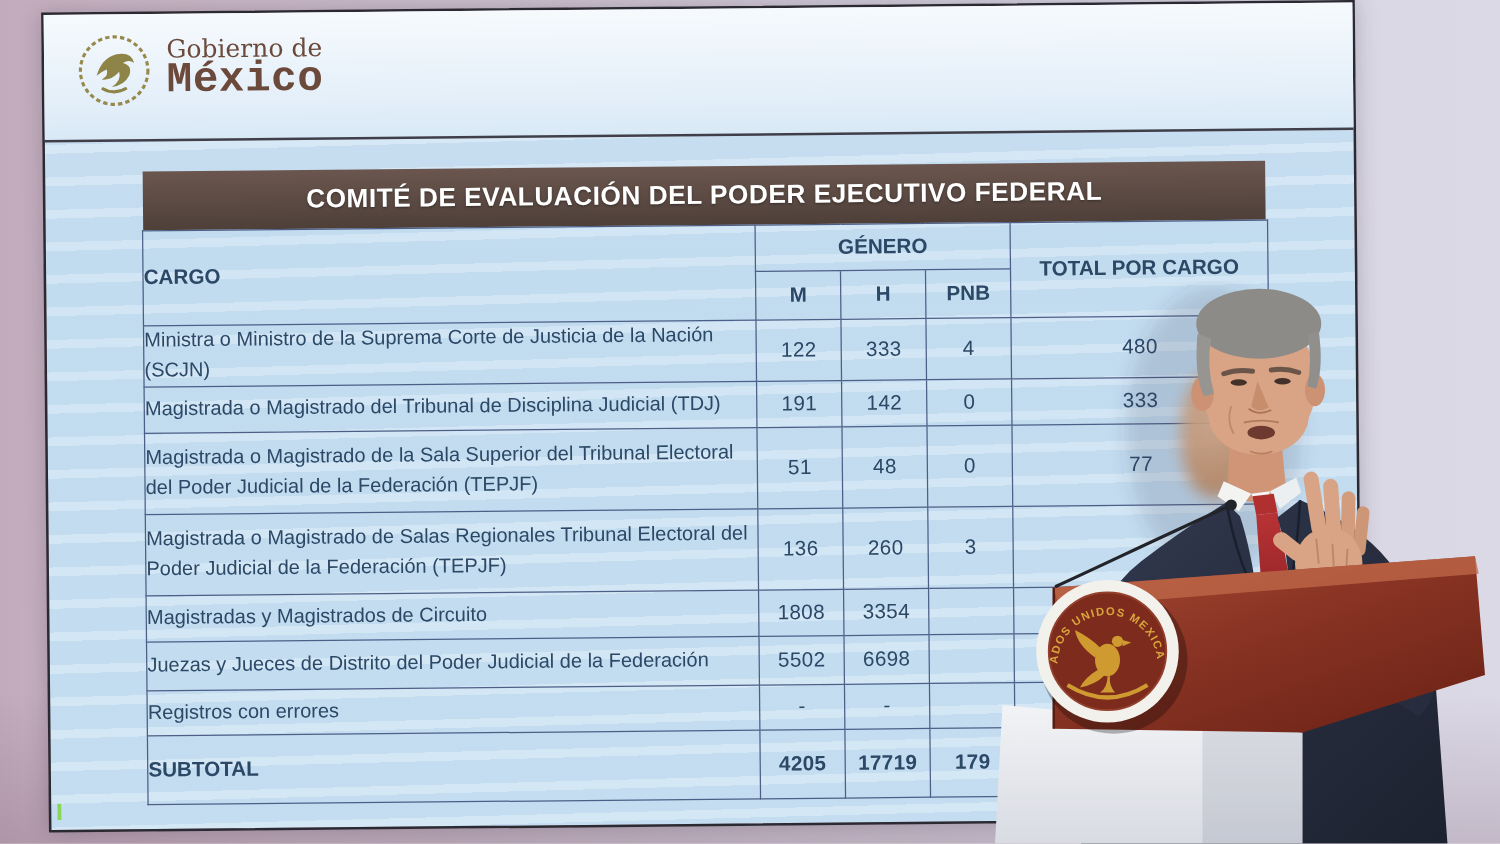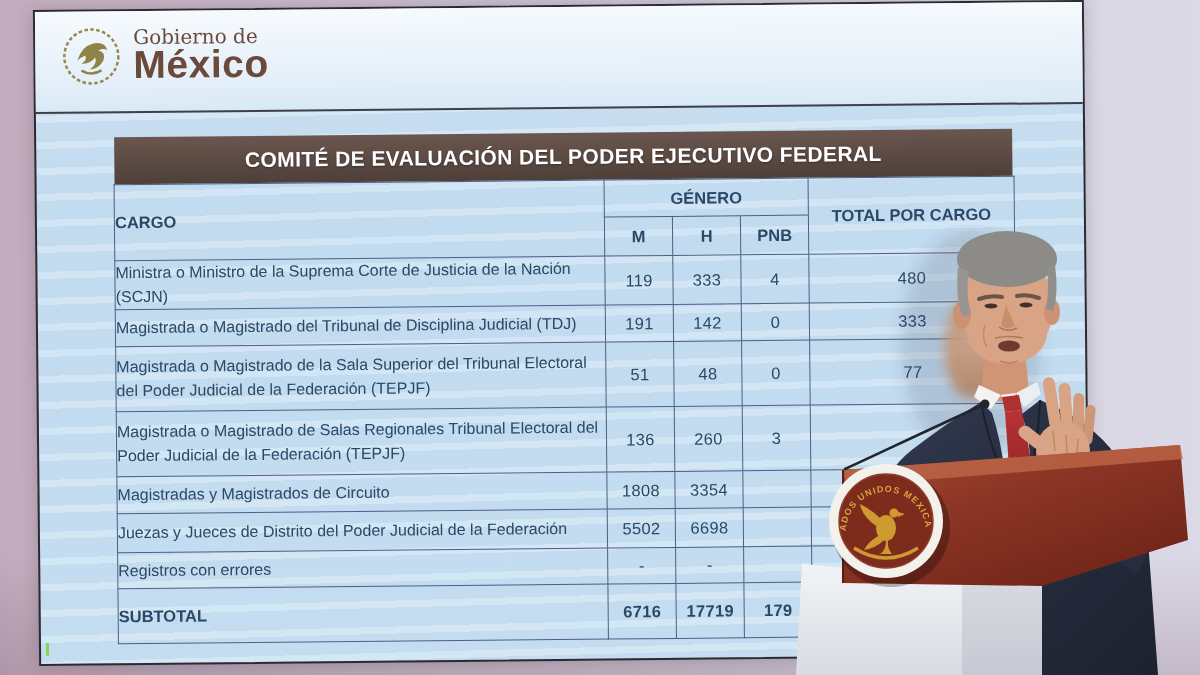--- a/index.html
+++ b/index.html
@@ -22,21 +22,21 @@
   }
   .screen-band{
     position:absolute;left:0;top:0;right:0;height:100px;
     background:linear-gradient(180deg,#f6fafd 0%,#e4eff9 70%,#d8e9f6 100%);
     border-bottom:2px solid #403f49;
   }
   
   .logo{position:absolute;left:24px;top:13px;display:flex;align-items:center;gap:10px;}
   .logo-text{color:#6b4a3c;line-height:1.02;}
   .logo-text .l1{font-family:"DejaVu Serif","Liberation Serif",serif;font-size:20px;}
-  .logo-text .l2{font-family:Liberation Sans, sans-serif;font-size:39px;font-weight:bold;letter-spacing:.5px;margin-top:-2px;}
+  .logo-text .l2{font-family:Liberation Mono, monospace;font-size:34px;font-weight:bold;letter-spacing:.5px;margin-top:-2px;}
   
   .title-bar{
     position:absolute;left:78px;top:126px;width:898px;height:47px;
     background:linear-gradient(180deg,#6a564e 0%,#5b4a43 55%,#4e3f39 100%);
     color:#ffffff;font-size:21px;font-weight:800;letter-spacing:.4px;
     text-align:center;line-height:47px;text-shadow:0 1px 2px rgba(0,0,0,.35);
     white-space:nowrap;
   }
   
   table.eval{
@@ -111,21 +111,21 @@
       </tr>
       <tr class="hr2">
         <th>M</th>
         <th>H</th>
         <th>PNB</th>
       </tr>
     </thead>
     <tbody>
       <tr>
         <td class="cargo">Ministra o Ministro de la Suprema Corte de Justicia de la Nación (SCJN)</td>
-        <td class="num">119</td>
+        <td class="num">122</td>
         <td class="num">333</td>
         <td class="num">4</td>
         <td class="num">480</td>
       </tr>
       <tr>
         <td class="cargo">Magistrada o Magistrado del Tribunal de Disciplina Judicial (TDJ)</td>
         <td class="num">191</td>
         <td class="num">142</td>
         <td class="num">0</td>
         <td class="num">333</td>
@@ -160,21 +160,21 @@
       </tr>
       <tr>
         <td class="cargo">Registros con errores</td>
         <td class="num">-</td>
         <td class="num">-</td>
         <td class="num"></td>
         <td class="num"></td>
       </tr>
       <tr class="subtotal">
         <td class="cargo">SUBTOTAL</td>
-        <td class="num">6716</td>
+        <td class="num">4205</td>
         <td class="num">17719</td>
         <td class="num">179</td>
         <td class="num"></td>
       </tr>
     </tbody>
   </table>
   <div class="glitch"></div>
 </div>
 
 <div class="blob"></div>

